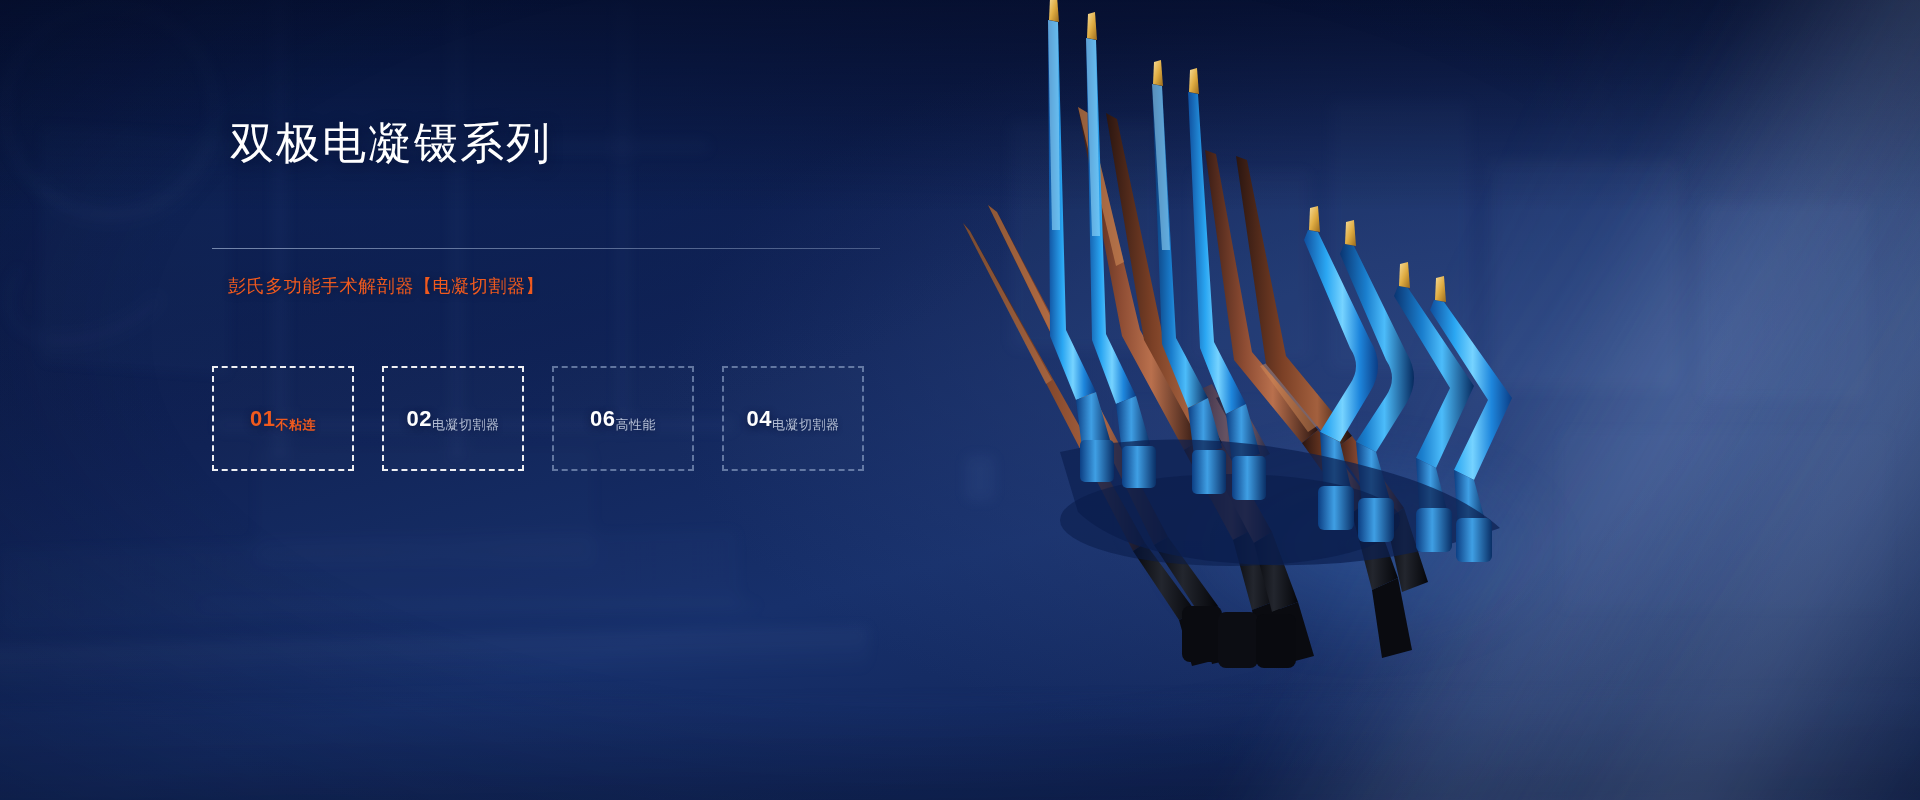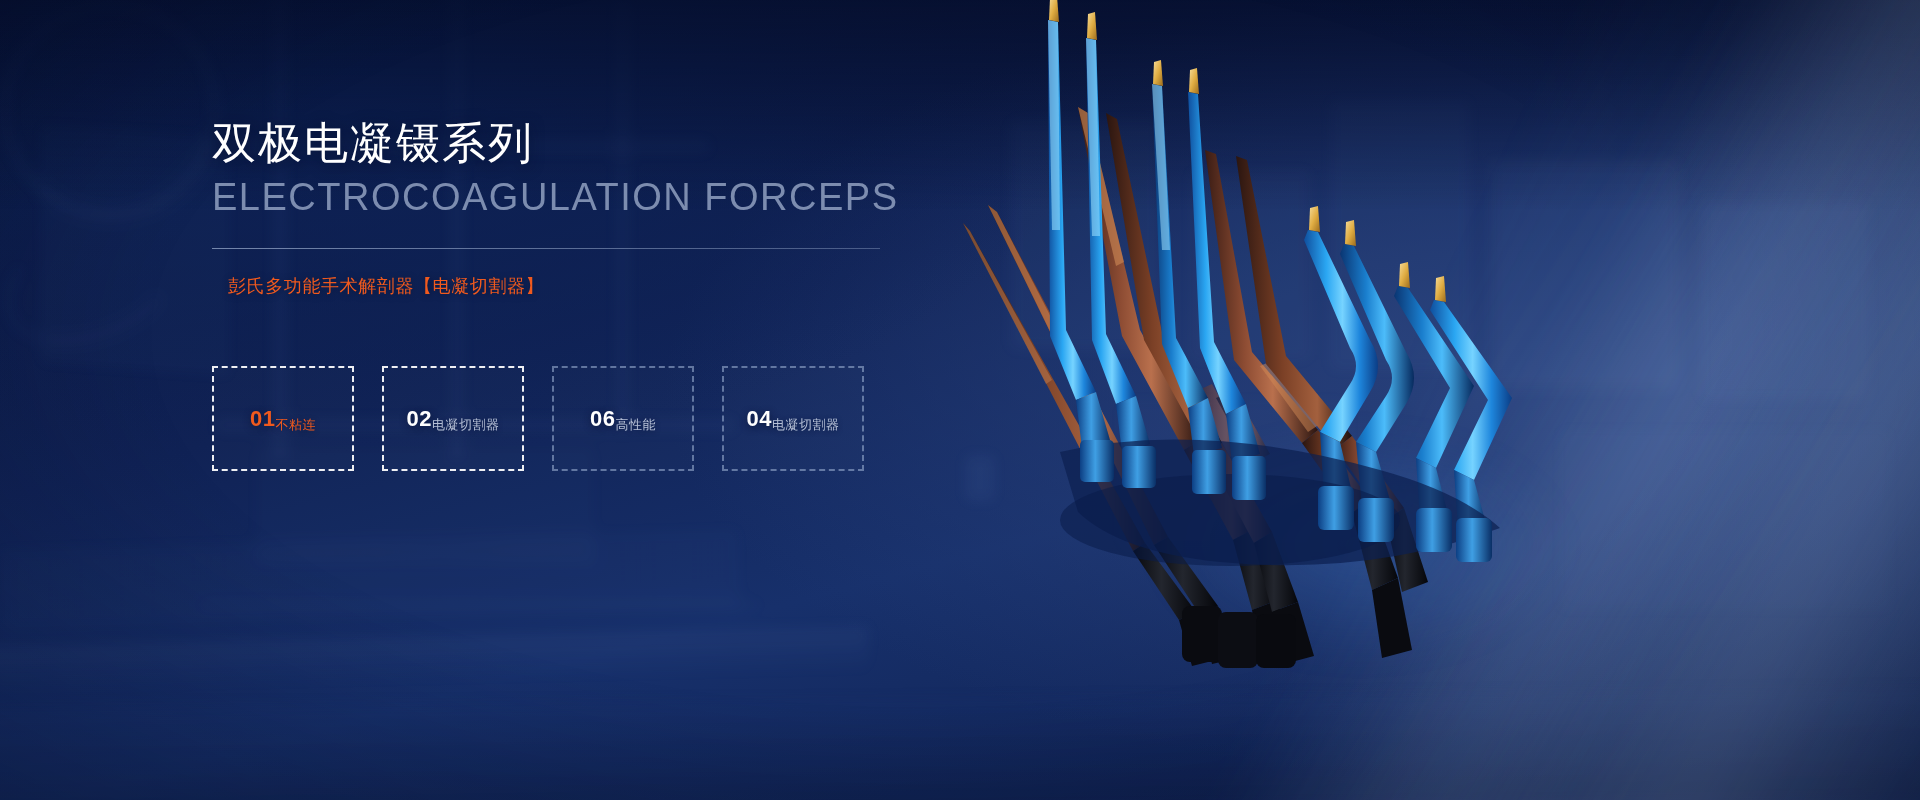--- a/index.html
+++ b/index.html
@@ -107,21 +107,21 @@
   }
   .top-dark{
     position:absolute; left:0; top:0; width:100%; height:210px;
     background:linear-gradient(180deg, rgba(4,12,40,.72), rgba(4,12,40,0));
   }
 
   
   .content{ position:absolute; left:212px; top:0; width:720px; height:800px; }
 
   .title-cn{
-    position:absolute; left:0; top:114px;
+    position:absolute; left:18px; top:114px;
     font-size:44px; font-weight:400; letter-spacing:2px;
     color:#ffffff; white-space:nowrap;
     text-shadow:0 2px 14px rgba(5,15,45,.75);
   }
   .title-en{
     position:absolute; left:0; top:176px;
     font-size:38px; font-weight:400; letter-spacing:1.5px;
     color:rgba(167,183,212,.72); white-space:nowrap;
   }
   .divider{
@@ -155,21 +155,21 @@
     color:#ffffff; line-height:1;
     text-shadow:0 2px 7px rgba(8,18,48,.75);
   }
   .flabel{
     margin-top:13px;
     font-size:13px; font-weight:400; letter-spacing:.5px;
     color:rgba(205,214,232,.88); white-space:nowrap;
     text-shadow:0 1px 5px rgba(8,18,48,.6);
   }
   .fbox.accent .fnum{ color:#f05a1e; }
-  .fbox.accent .flabel{ color:#f05a1e; font-weight:400; }
+  .fbox.accent .flabel{ color:#f05a1e; font-weight:700; }
 
   
   .product{
     position:absolute; left:900px; top:0;
     width:1020px; height:800px;
   }
   .forceps-svg{ position:absolute; left:0; top:0; width:1020px; height:800px; }
   .glow-pool{
     position:absolute; left:250px; top:430px; width:420px; height:230px;
     background:radial-gradient(ellipse at center, rgba(80,150,235,.22), rgba(80,150,235,0) 70%);
@@ -360,21 +360,20 @@
         <rect x="318" y="612" width="40" height="56" rx="8" fill="#0c0d13"></rect>
         <rect x="356" y="614" width="40" height="54" rx="8" fill="#090a0f"></rect>
       </g>
     </svg>
   </div>
 
   <div class="content">
 
     <div class="title-cn">双极电凝镊系列</div>
 
-    <div class="title-en">ELECTROCOAGULATION FORCEPS</div>
 
     <div class="divider"></div>
 
     <div class="subtitle">彭氏多功能手术解剖器【电凝切割器】</div>
 
     <div class="features">
 
       <div class="fbox accent bright">
         <div class="fnum">01</div>
         <div class="flabel">不粘连</div>

